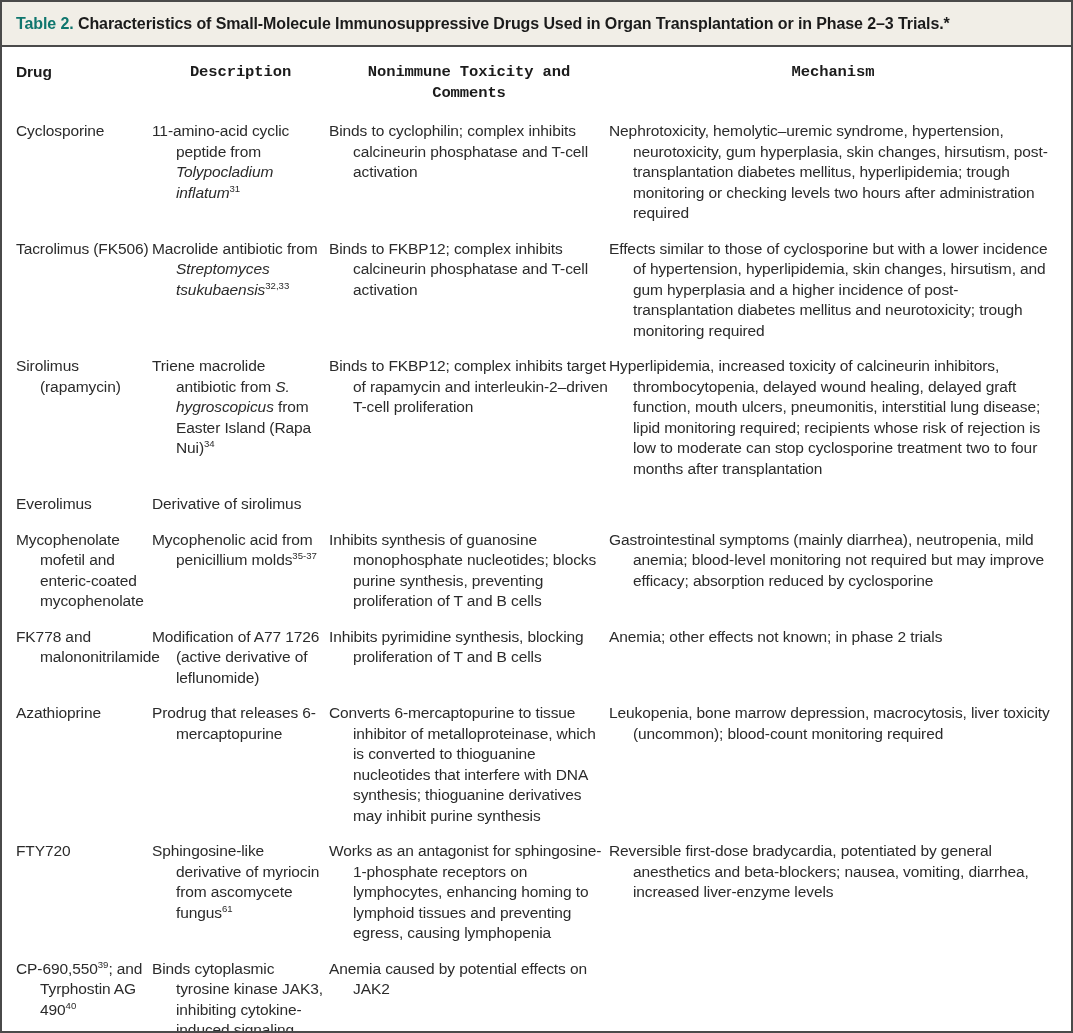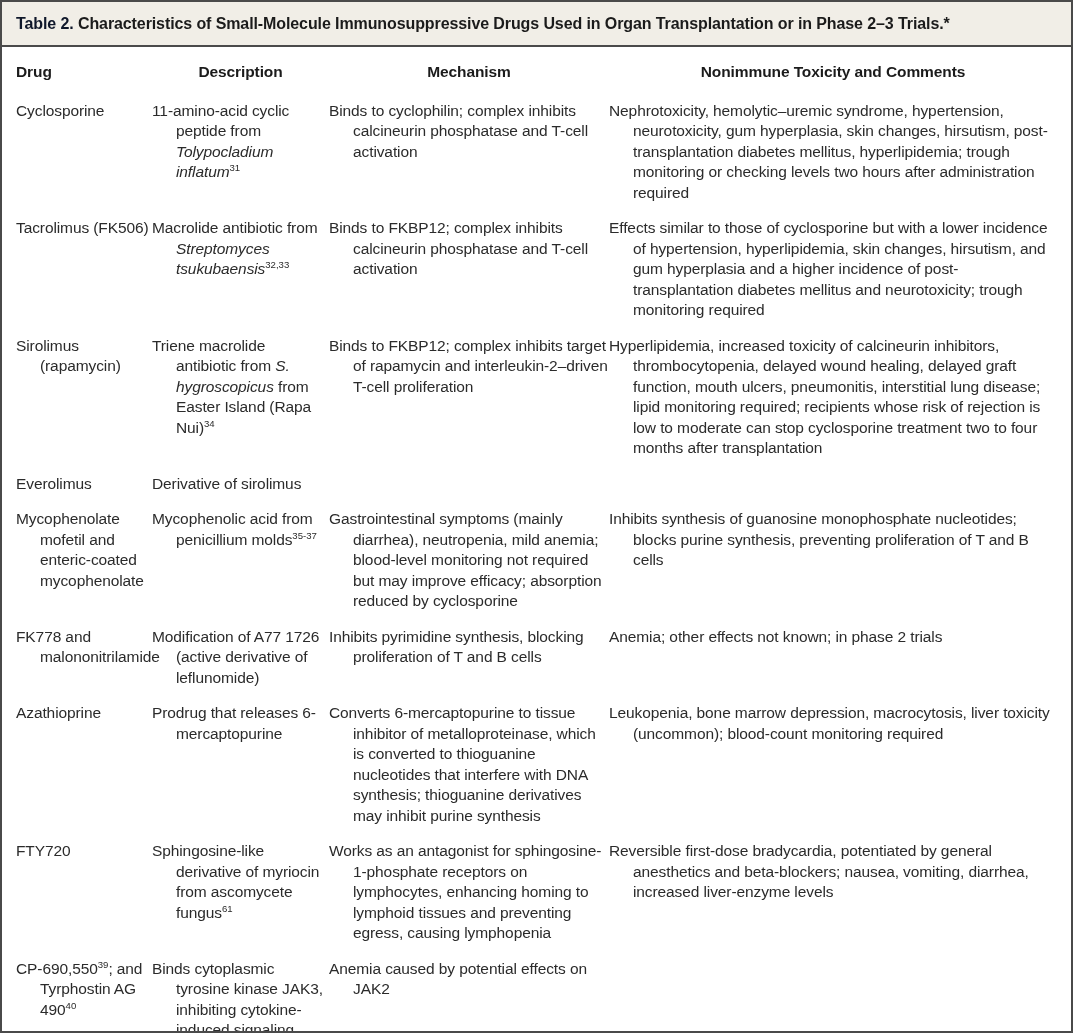--- a/index.html
+++ b/index.html
@@ -17,38 +17,38 @@
   }
 
   .title-band {
     background: #f1eee7;
     border-bottom: 2px solid #4a4a4a;
     padding: 12px 14px 11px 14px;
     font-size: 16px;
     font-weight: bold;
     line-height: 1.25;
   }
-  .title-band .tnum { color: #0f172a; text-align: center; }
+  .title-band .tnum { color: #0f766e; text-align: center; }
   .title-band .ttext { color: #1b1b1b; }
 
   .grid {
     display: grid;
     grid-template-columns: 136px 177px 280px 1fr;
     padding: 0 14px;
     font-size: 15.5px;
     line-height: 20.5px;
   }
 
   .hdr {
     font-weight: bold;
     color: #1b1b1b;
     padding: 15px 0 3px 0;
     font-size: 15.5px;
   }
-  .hdr.center { text-align: center; }
+  .hdr.center { text-align: center; font-family: Liberation Mono, monospace; }
 
   .cell {
     padding-top: 15px;
     padding-left: 24px;
     text-indent: -24px;
   }
   .cell sup {
     font-size: 0.62em;
     line-height: 0;
     vertical-align: super;
@@ -61,43 +61,43 @@
 
 <div class="table-card">
   <div class="title-band">
     <span class="tnum">Table 2.</span>
     <span class="ttext">Characteristics of Small-Molecule Immunosuppressive Drugs Used in Organ Transplantation or in Phase 2–3 Trials.*</span>
   </div>
 
   <div class="grid">
     <div class="hdr">Drug</div>
     <div class="hdr center">Description</div>
+    <div class="hdr center">Nonimmune Toxicity and Comments</div>
     <div class="hdr center">Mechanism</div>
-    <div class="hdr center">Nonimmune Toxicity and Comments</div>
 
   <div class="cell"><span>Cyclosporine</span></div>
       <div class="cell"><span>11-amino-acid cyclic peptide from </span><i>Tolypocladium inflatum</i><sup>31</sup></div>
       <div class="cell"><span>Binds to cyclophilin; complex inhibits calcineurin phosphatase and T-cell activation</span></div>
       <div class="cell"><span>Nephrotoxicity, hemolytic–uremic syndrome, hypertension, neurotoxicity, gum hyperplasia, skin changes, hirsutism, post-transplantation diabetes mellitus, hyperlipidemia; trough monitoring or checking levels two hours after administration required</span></div>
       <div class="cell"><span>Tacrolimus (FK506)</span></div>
       <div class="cell"><span>Macrolide antibiotic from </span><i>Streptomyces tsukubaensis</i><sup>32,33</sup></div>
       <div class="cell"><span>Binds to FKBP12; complex inhibits calcineurin phosphatase and T-cell activation</span></div>
       <div class="cell"><span>Effects similar to those of cyclosporine but with a lower incidence of hypertension, hyperlipidemia, skin changes, hirsutism, and gum hyperplasia and a higher incidence of post-transplantation diabetes mellitus and neurotoxicity; trough monitoring required</span></div>
       <div class="cell"><span>Sirolimus (rapamycin)</span></div>
       <div class="cell"><span>Triene macrolide antibiotic from </span><i>S. hygroscopicus</i><span> from Easter Island (Rapa Nui)</span><sup>34</sup></div>
       <div class="cell"><span>Binds to FKBP12; complex inhibits target of rapamycin and interleukin-2–driven T-cell proliferation</span></div>
       <div class="cell"><span>Hyperlipidemia, increased toxicity of calcineurin inhibitors, thrombocytopenia, delayed wound healing, delayed graft function, mouth ulcers, pneumonitis, interstitial lung disease; lipid monitoring required; recipients whose risk of rejection is low to moderate can stop cyclosporine treatment two to four months after transplantation</span></div>
       <div class="cell"><span>Everolimus</span></div>
       <div class="cell"><span>Derivative of sirolimus</span></div>
       <div class="cell"></div>
       <div class="cell"></div>
       <div class="cell"><span>Mycophenolate mofetil and enteric-coated mycophenolate</span></div>
       <div class="cell"><span>Mycophenolic acid from penicillium molds</span><sup>35-37</sup></div>
+      <div class="cell"><span>Inhibits synthesis of guanosine monophosphate nucleotides; blocks purine synthesis, preventing proliferation of T and B cells</span></div>
       <div class="cell"><span>Gastrointestinal symptoms (mainly diarrhea), neutropenia, mild anemia; blood-level monitoring not required but may improve efficacy; absorption reduced by cyclosporine</span></div>
-      <div class="cell"><span>Inhibits synthesis of guanosine monophosphate nucleotides; blocks purine synthesis, preventing proliferation of T and B cells</span></div>
       <div class="cell"><span>FK778 and malononitrilamide</span></div>
       <div class="cell"><span>Modification of A77 1726 (active derivative of leflunomide)</span></div>
       <div class="cell"><span>Inhibits pyrimidine synthesis, blocking proliferation of T and B cells</span></div>
       <div class="cell"><span>Anemia; other effects not known; in phase 2 trials</span></div>
       <div class="cell"><span>Azathioprine</span></div>
       <div class="cell"><span>Prodrug that releases 6-mercaptopurine</span></div>
       <div class="cell"><span>Converts 6-mercaptopurine to tissue inhibitor of metalloproteinase, which is converted to thioguanine nucleotides that interfere with DNA synthesis; thioguanine derivatives may inhibit purine synthesis</span></div>
       <div class="cell"><span>Leukopenia, bone marrow depression, macrocytosis, liver toxicity (uncommon); blood-count monitoring required</span></div>
       <div class="cell"><span>FTY720</span></div>
       <div class="cell"><span>Sphingosine-like derivative of myriocin from ascomycete fungus</span><sup>61</sup></div>

